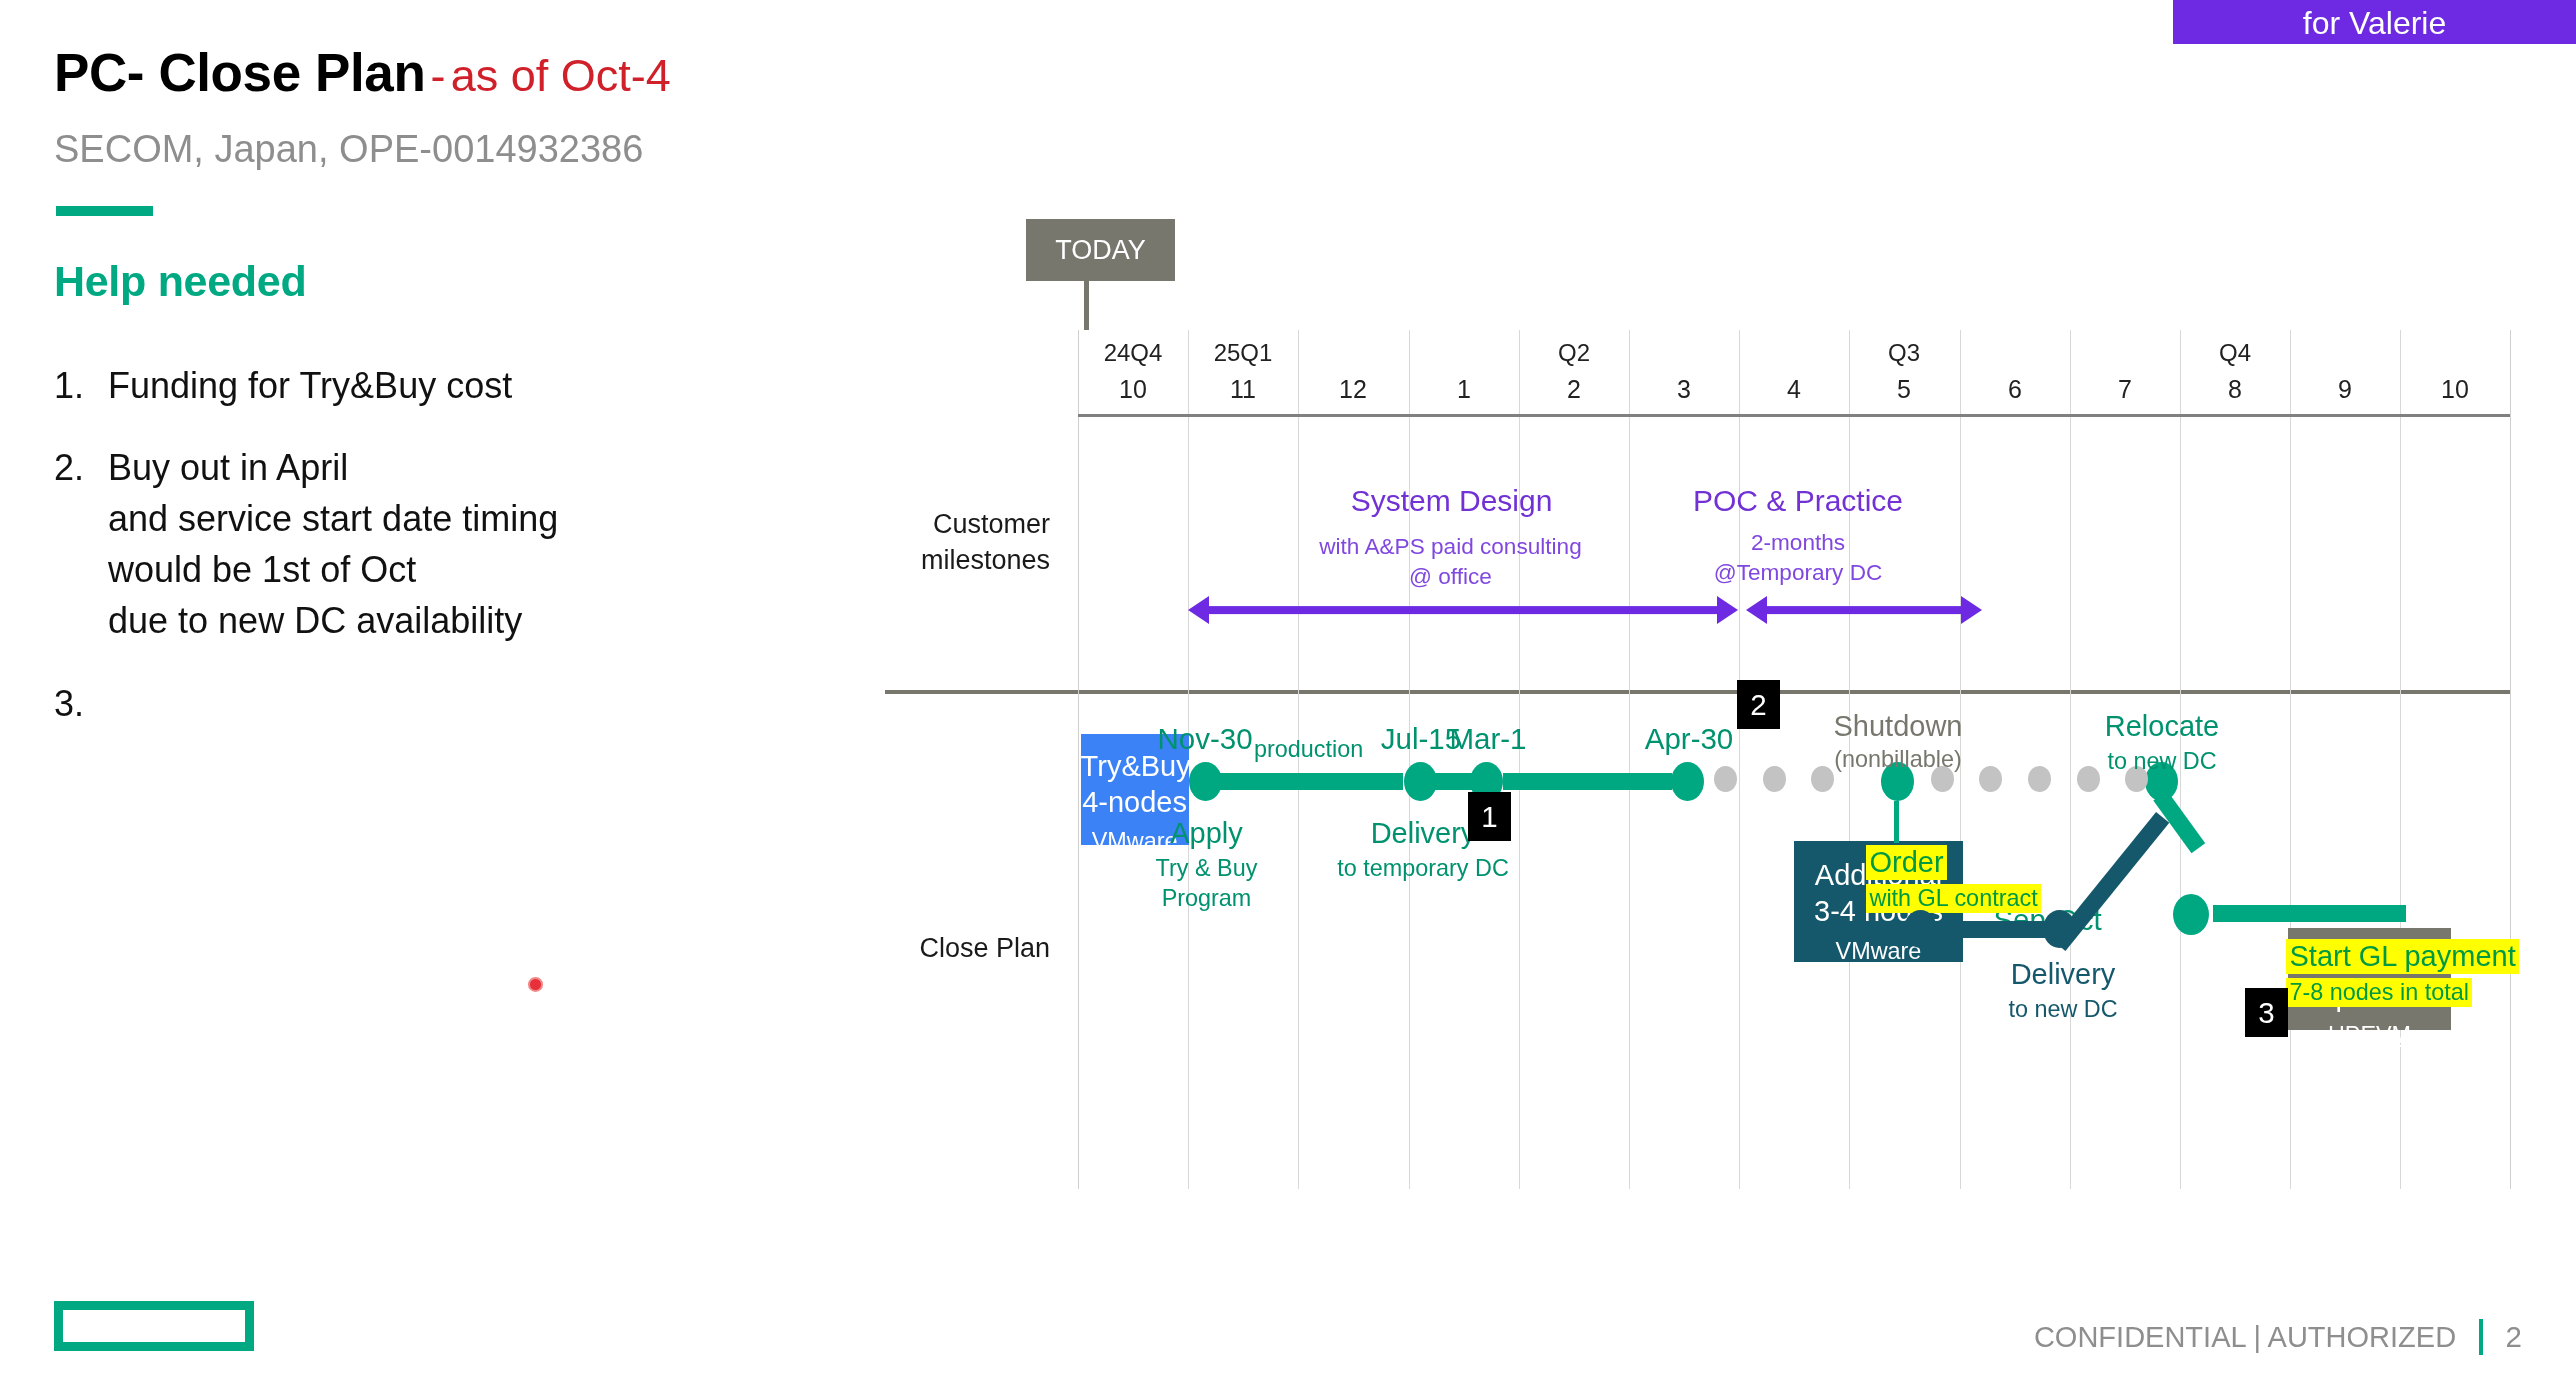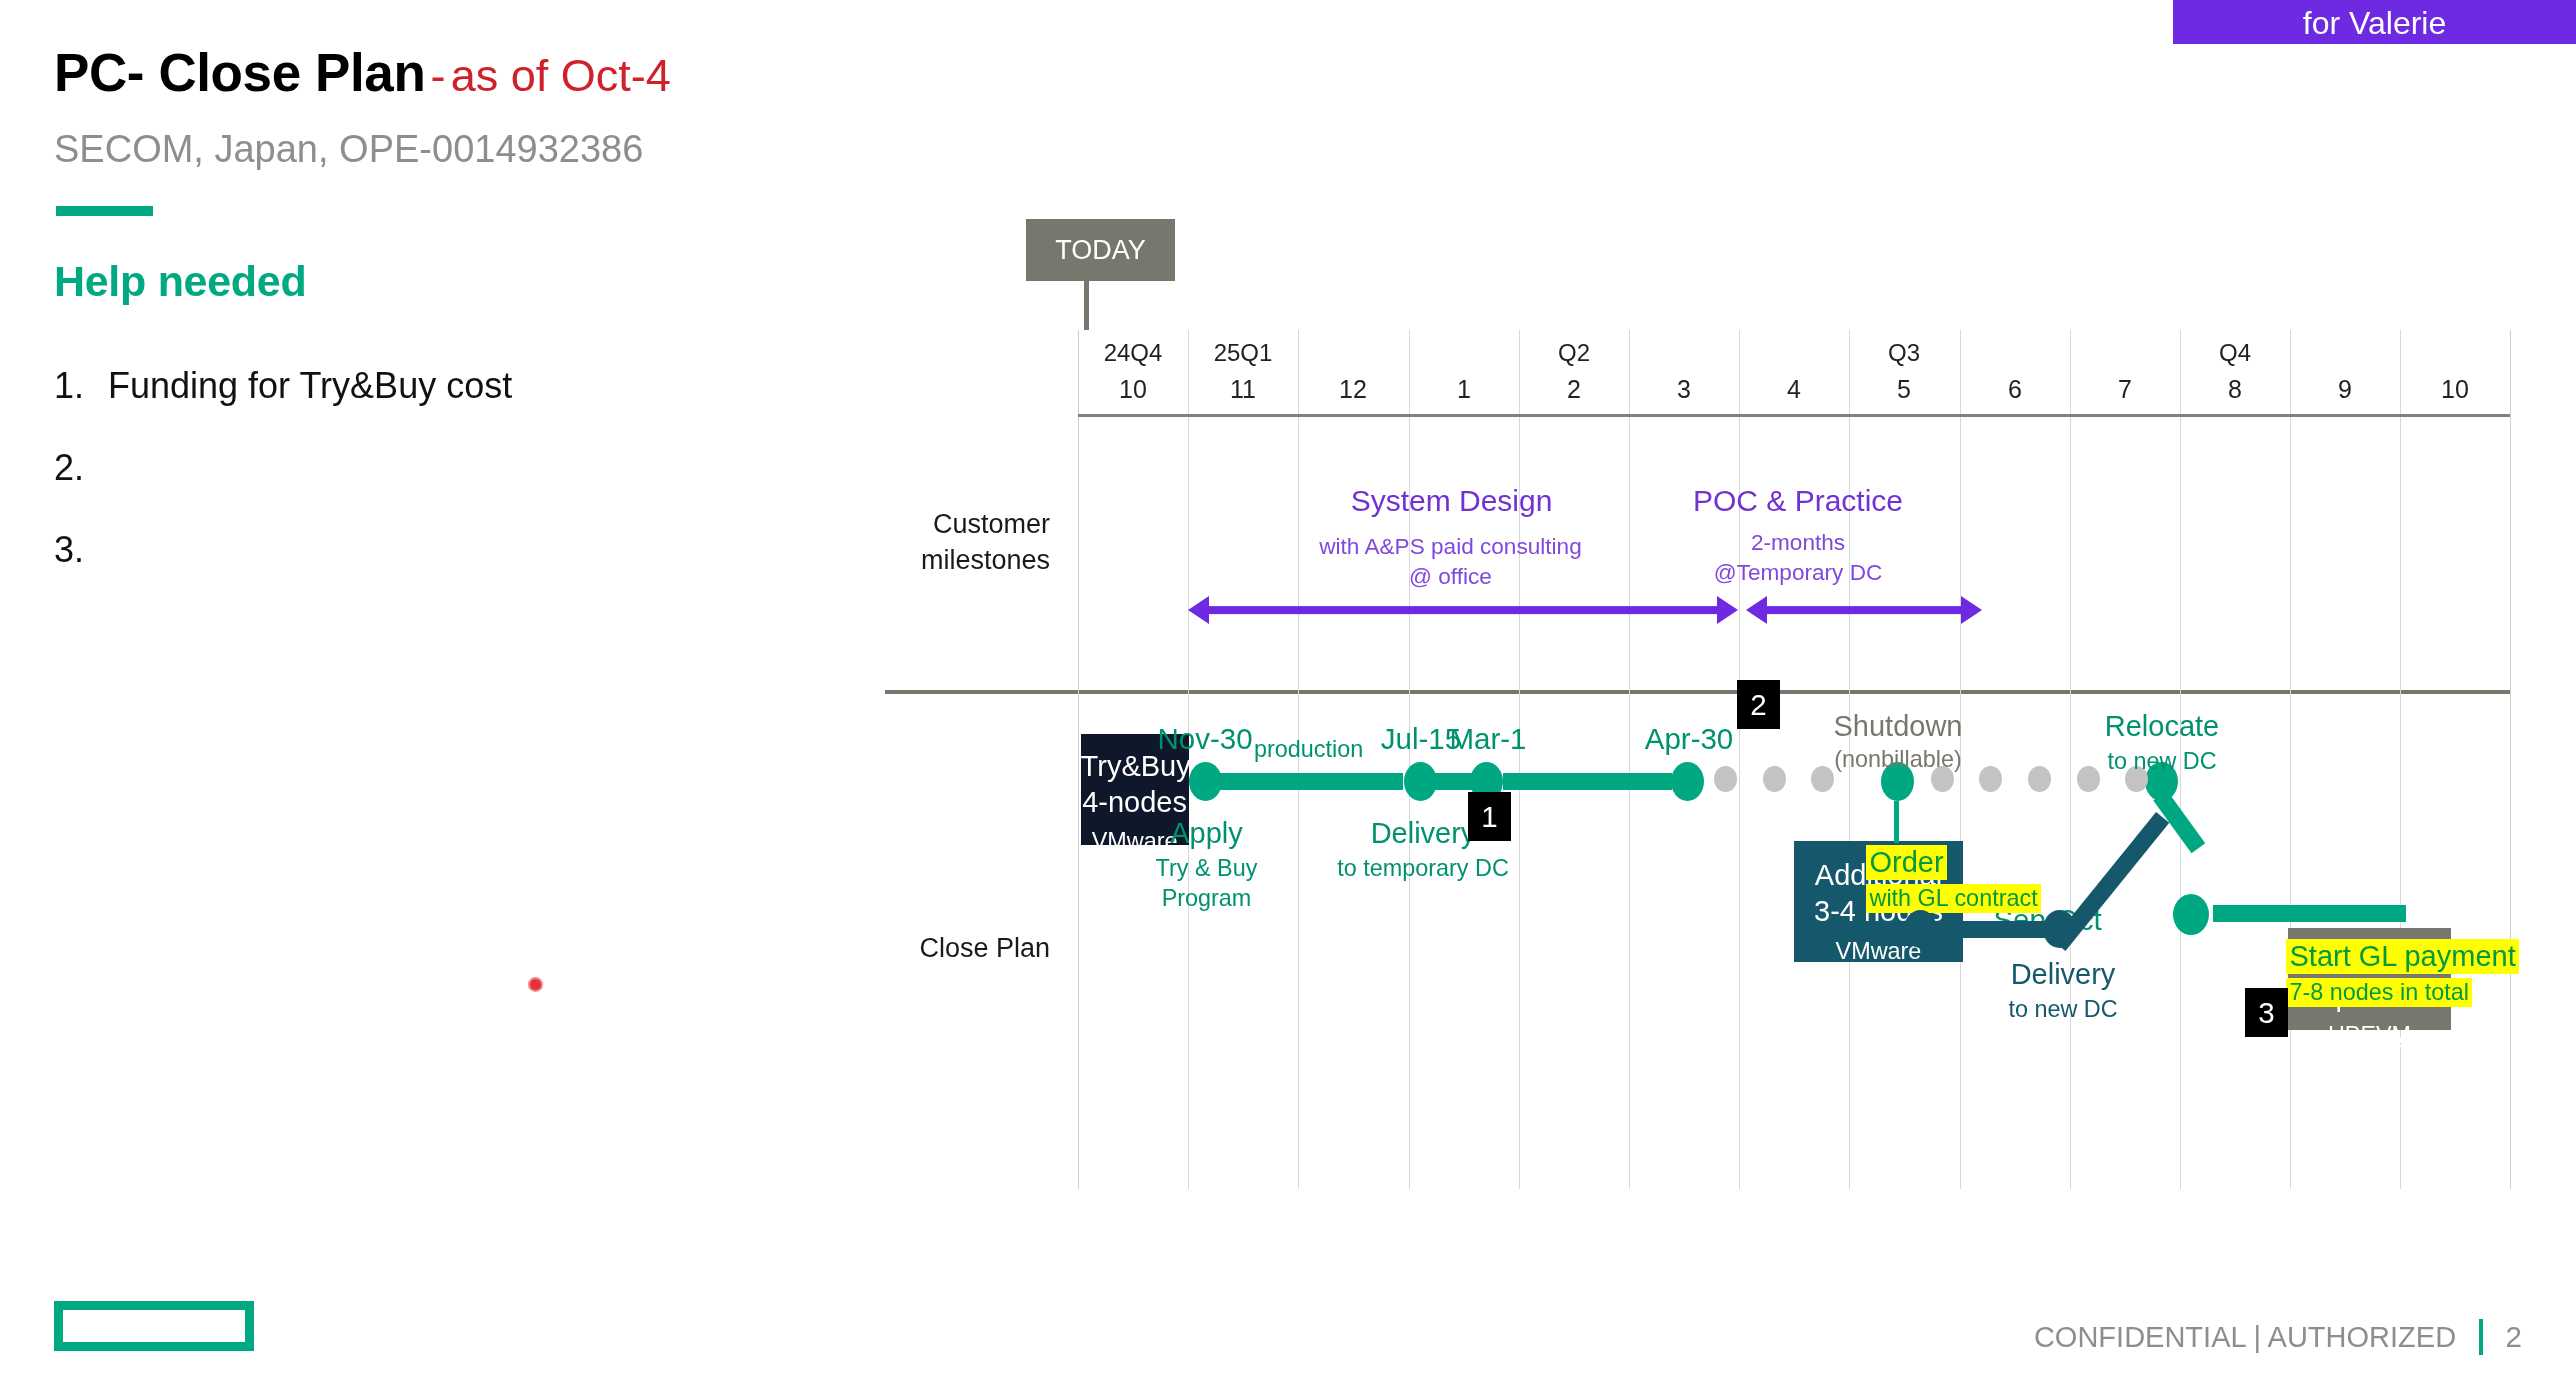--- a/index.html
+++ b/index.html
@@ -65,21 +65,21 @@
   .arrow { position:absolute; height:0; }
   .arrow .shaft { position:absolute; top:50%; transform:translateY(-50%); height:7.8px; }
   .arrow .head { position:absolute; top:50%; transform:translateY(-50%); width:0; height:0;
                  border-top:14px solid transparent; border-bottom:14px solid transparent; }
 
   
   .chip { position:absolute; color:#fff; text-align:center; }
   .chip .l1 { font-size:29px; line-height:1.25; }
   .chip .l2 { font-size:23.4px; }
 
-  .chip-green { background:#0f172a; }
+  .chip-green { background:#3b82f6; }
   .chip-teal  { background:#15586b; }
   .chip-gray  { background:#77776e; }
 
   .node { position:absolute; border-radius:50%; }
   .node.green { background:#00a882; }
   .node.teal  { background:#15586b; }
   .node.gray  { background:#c3c3c3; }
 
   .bar { position:absolute; height:16.5px; }
   .bar.green { background:#00a882; }
@@ -141,20 +141,24 @@
   <div class="accent-bar"></div>
   <div class="help-needed">Help needed</div>
 
   <div class="bullets">
     <div class="bullet">
       <div class="bullet-num">1.</div>
       <div class="bullet-text">Funding for Try&amp;Buy cost</div>
     </div>
     <div class="bullet">
       <div class="bullet-num">2.</div>
+      <div class="bullet-text">Buy out in April
+and service start date timing
+would be 1st of Oct
+due to new DC availability</div>
     </div>
     <div class="bullet">
       <div class="bullet-num">3.</div>
     </div>
   </div>
 
   <div class="cursor" style="left:528px; top:977px;"></div>
 
   <div class="hpe-logo"></div>
 

